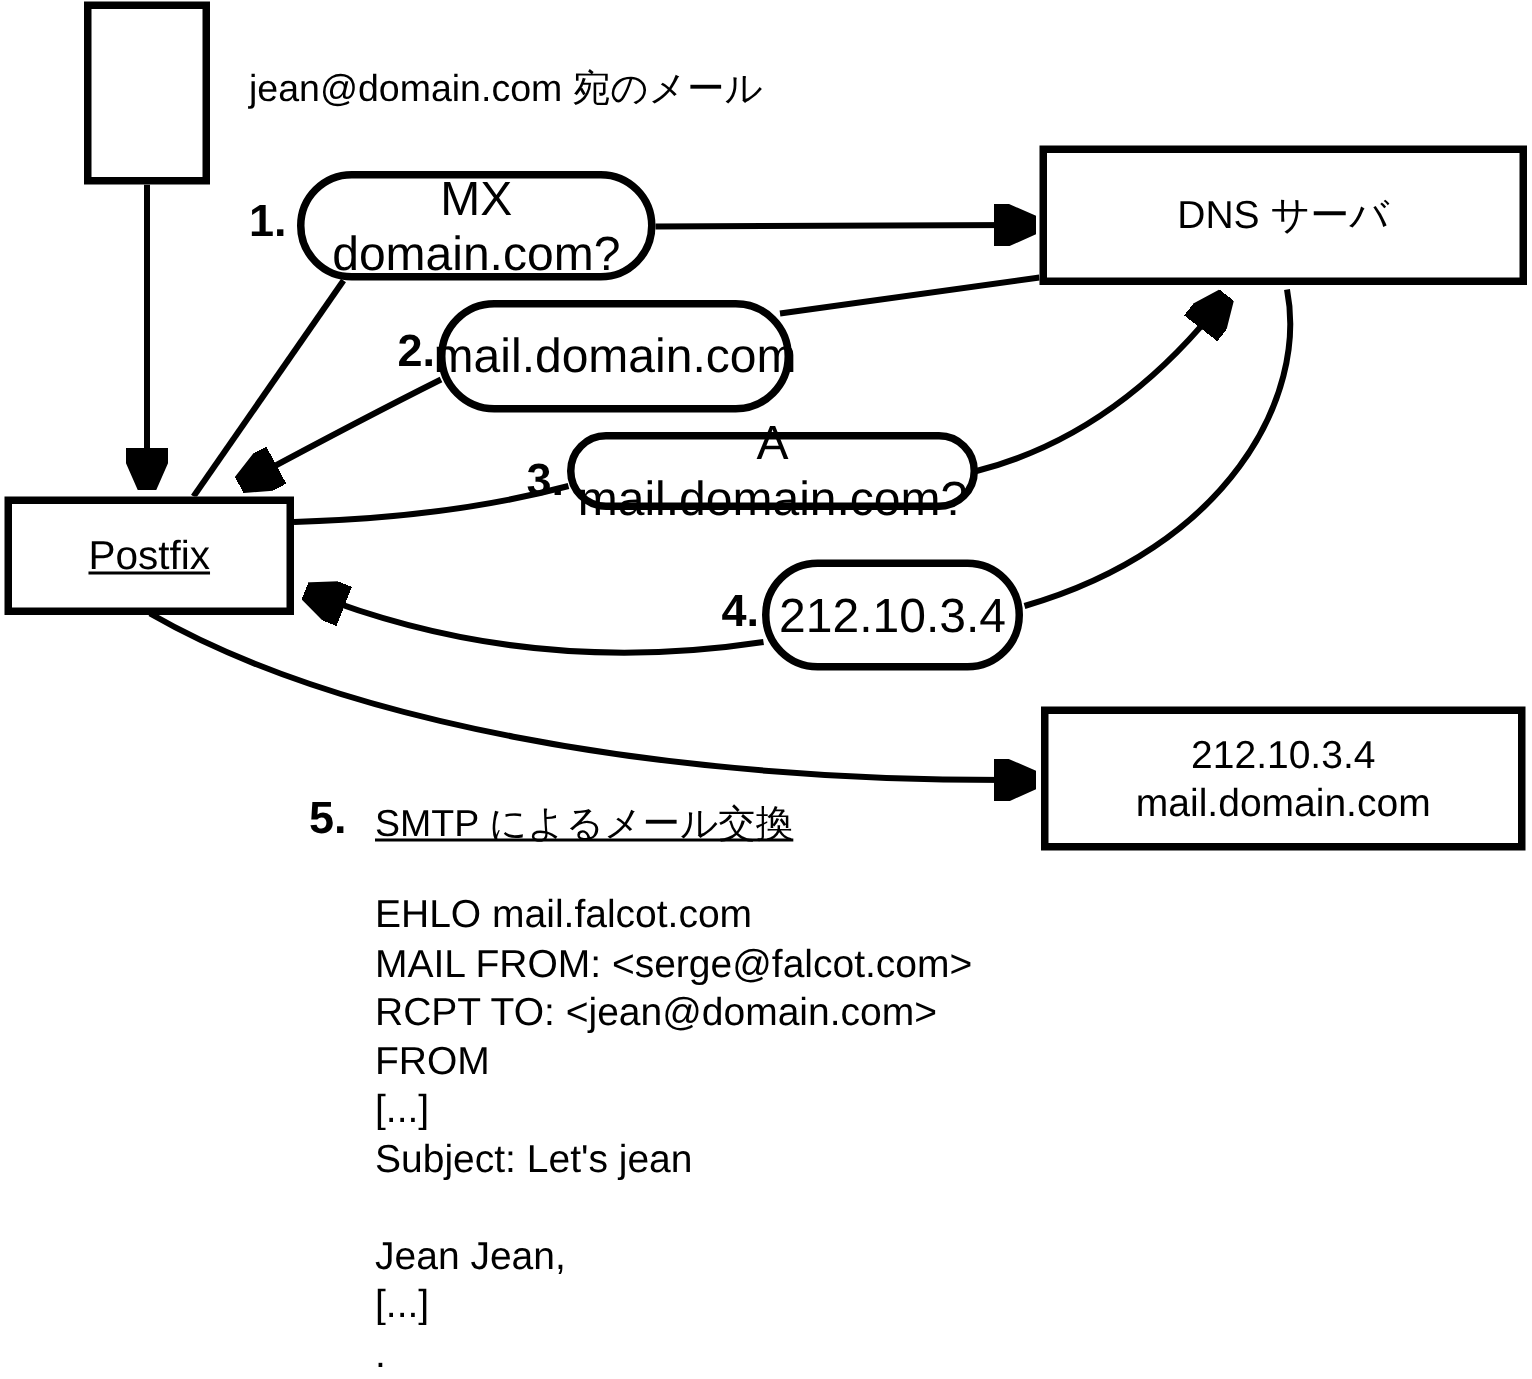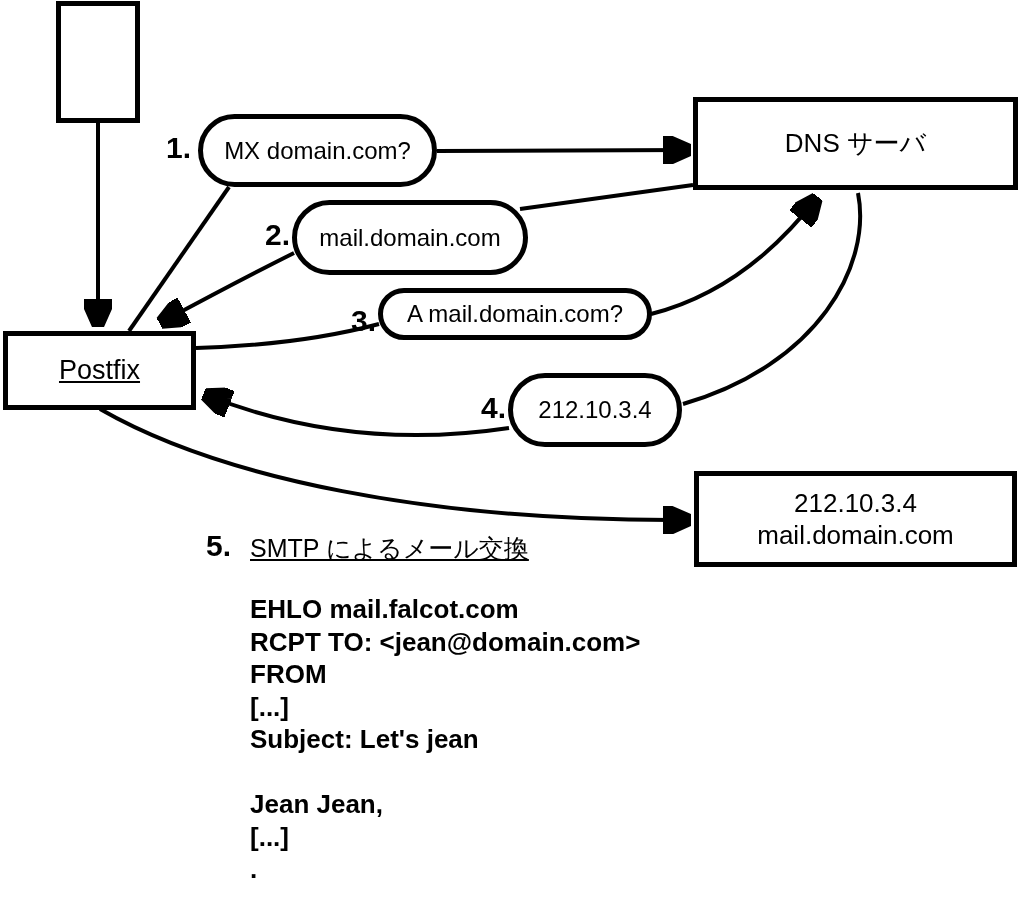--- a/index.html
+++ b/index.html
@@ -18,40 +18,40 @@
     position: absolute;
     box-sizing: border-box;
     border: 5px solid #000000;
     background: #ffffff;
     display: flex;
     align-items: center;
     justify-content: center;
     text-align: center;
   }
   .rectbox { border-width: 5px; }
-  .pill { border-radius: 40px; font-size: 24px; }
+  .pill { border-radius: 40px; font-size: 32px; }
   .postfix-box { left: 3px; top: 331px; width: 193px; height: 79px; font-size: 27px; text-decoration: underline; }
   .dns-box { left: 693px; top: 97px; width: 325px; height: 93px; font-size: 26px; }
   .dest-box { left: 694px; top: 471px; width: 323px; height: 96px; font-size: 26px;
               flex-direction: column; line-height: 32px; }
   .envelope { left: 56px; top: 1px; width: 84px; height: 122px; }
   .pill1 { left: 198px; top: 114px; width: 239px; height: 73px; }
   .pill2 { left: 292px; top: 200px; width: 236px; height: 75px; }
   .pill3 { left: 378px; top: 288px; width: 274px; height: 52px; }
   .pill4 { left: 508px; top: 373px; width: 174px; height: 74px; }
   .stepnum { position: absolute; font-weight: bold; font-size: 30px; line-height: 30px; }
   .n1 { left: 166px; top: 133px; }
   .n2 { left: 265px; top: 220px; }
   .n3 { left: 351px; top: 306px; }
   .n4 { left: 481px; top: 393px; }
   .n5 { left: 206px; top: 531px; }
   .note { position: absolute; left: 166px; top: 42px; font-size: 25px; }
   .step5-label { position: absolute; left: 250px; top: 532px; font-size: 25px; text-decoration: underline; }
   .smtp { position: absolute; left: 250px; top: 593px; font-size: 26px; }
-  .smtp-line { height: 32.5px; line-height: 32.5px; white-space: pre; font-weight: bold; }
+  .smtp-line { height: 32.5px; line-height: 32.5px; white-space: pre; }
 </style>
 </head>
 <body>
 
 <div class="canvas">
 
   <svg class="wires" width="1021" height="919" viewBox="0 0 1021 919">
     <defs>
       <marker id="ah" viewBox="0 0 10 10" refX="9" refY="5" markerWidth="7" markerHeight="7" markerUnits="strokeWidth" orient="auto-start-reverse">
         <path d="M0,0.6 L10,5 L0,9.4 L2.6,5 Z" fill="#000000" stroke="none"></path>
@@ -64,20 +64,21 @@
     <path d="M294,253 Q240,280 162,322" marker-end="url(#ah)"></path>
     <path d="M196,348 Q300,345 379,324"></path>
     <path d="M651,314 Q745,290 816,199" marker-end="url(#ah)"></path>
     <path d="M858,193 C872,265 818,365 683,404"></path>
     <path d="M509,428 Q350,452 206,395" marker-end="url(#ah)"></path>
     <path d="M100,409 C220,478 430,522 688,520" marker-end="url(#ah)"></path>
   </svg>
 
   <div class="node rectbox envelope"></div>
 
+  <div class="note">jean@domain.com 宛のメール</div>
 
   <div class="node rectbox postfix-box">
     <span>Postfix</span>
   </div>
 
   <div class="node rectbox dns-box">
     <span>DNS サーバ</span>
   </div>
 
   <div class="node rectbox dest-box">
@@ -103,20 +104,21 @@
   <div class="stepnum n4">4.</div>
   <div class="node pill pill4">
     <span>212.10.3.4</span>
   </div>
 
   <div class="stepnum n5">5.</div>
   <div class="step5-label">SMTP によるメール交換</div>
 
   <div class="smtp">
     <div class="smtp-line">EHLO mail.falcot.com</div>
+    <div class="smtp-line">MAIL FROM: &lt;serge@falcot.com&gt;</div>
     <div class="smtp-line">RCPT TO: &lt;jean@domain.com&gt;</div>
     <div class="smtp-line">FROM</div>
     <div class="smtp-line">[...]</div>
     <div class="smtp-line">Subject: Let's jean</div>
     <div class="smtp-line"></div>
     <div class="smtp-line">Jean Jean,</div>
     <div class="smtp-line">[...]</div>
     <div class="smtp-line">.</div>
   </div>
 

